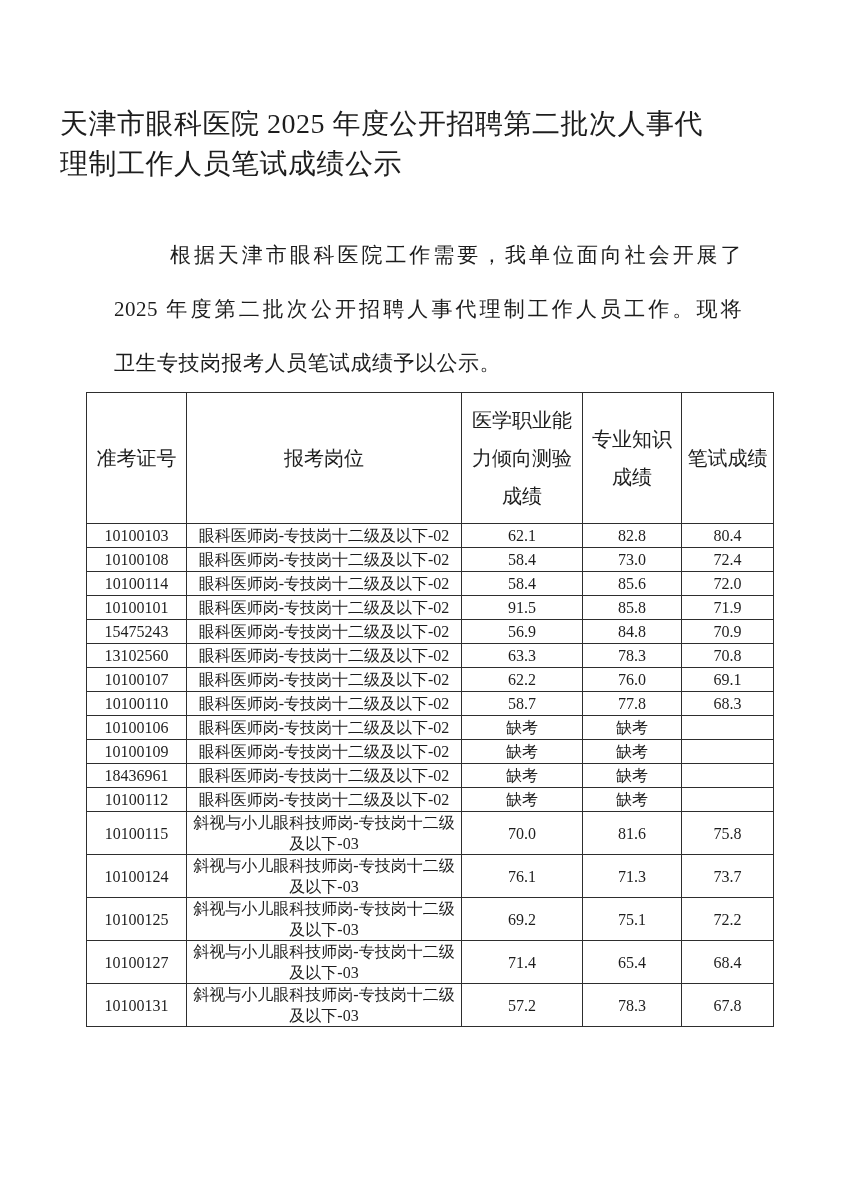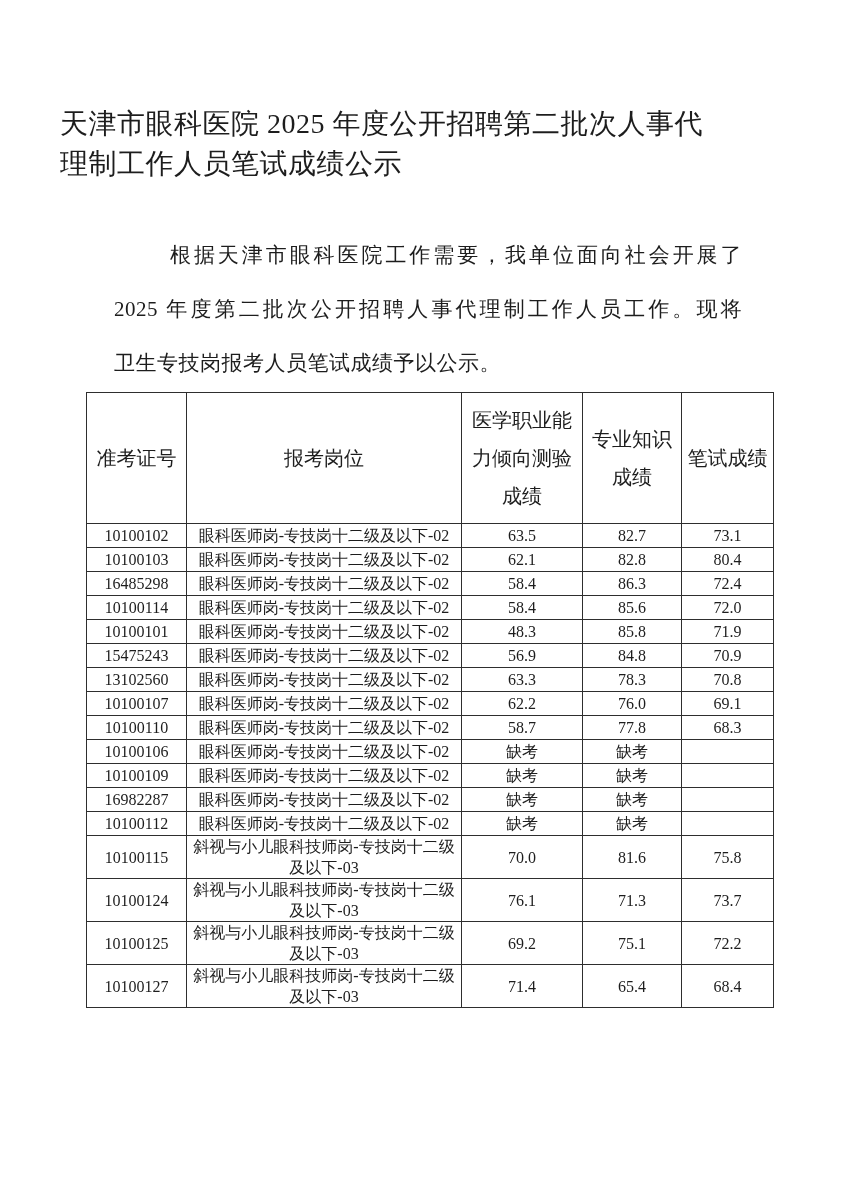--- a/index.html
+++ b/index.html
@@ -110,51 +110,44 @@
         <th>医学职业能
 力倾向测验
 成绩</th>
         <th>专业知识
 成绩</th>
         <th>笔试成绩</th>
       </tr>
     </thead>
     <tbody>
         <tr>
-          <td>10100102</td>
-          <td>眼科医师岗-专技岗十二级及以下-02</td>
-          <td>63.5</td>
-          <td>82.7</td>
-          <td>73.1</td>
-        </tr>
-        <tr>
           <td>10100103</td>
           <td>眼科医师岗-专技岗十二级及以下-02</td>
           <td>62.1</td>
           <td>82.8</td>
           <td>80.4</td>
         </tr>
         <tr>
-          <td>16485298</td>
+          <td>10100108</td>
           <td>眼科医师岗-专技岗十二级及以下-02</td>
           <td>58.4</td>
-          <td>86.3</td>
+          <td>73.0</td>
           <td>72.4</td>
         </tr>
         <tr>
           <td>10100114</td>
           <td>眼科医师岗-专技岗十二级及以下-02</td>
           <td>58.4</td>
           <td>85.6</td>
           <td>72.0</td>
         </tr>
         <tr>
           <td>10100101</td>
           <td>眼科医师岗-专技岗十二级及以下-02</td>
-          <td>48.3</td>
+          <td>91.5</td>
           <td>85.8</td>
           <td>71.9</td>
         </tr>
         <tr>
           <td>15475243</td>
           <td>眼科医师岗-专技岗十二级及以下-02</td>
           <td>56.9</td>
           <td>84.8</td>
           <td>70.9</td>
         </tr>
@@ -187,21 +180,21 @@
           <td></td>
         </tr>
         <tr>
           <td>10100109</td>
           <td>眼科医师岗-专技岗十二级及以下-02</td>
           <td>缺考</td>
           <td>缺考</td>
           <td></td>
         </tr>
         <tr>
-          <td>16982287</td>
+          <td>18436961</td>
           <td>眼科医师岗-专技岗十二级及以下-02</td>
           <td>缺考</td>
           <td>缺考</td>
           <td></td>
         </tr>
         <tr>
           <td>10100112</td>
           <td>眼科医师岗-专技岗十二级及以下-02</td>
           <td>缺考</td>
           <td>缺考</td>
@@ -232,16 +225,24 @@
           <td>72.2</td>
         </tr>
         <tr>
           <td>10100127</td>
           <td>斜视与小儿眼科技师岗-专技岗十二级
 及以下-03</td>
           <td>71.4</td>
           <td>65.4</td>
           <td>68.4</td>
         </tr>
+        <tr>
+          <td>10100131</td>
+          <td>斜视与小儿眼科技师岗-专技岗十二级
+及以下-03</td>
+          <td>57.2</td>
+          <td>78.3</td>
+          <td>67.8</td>
+        </tr>
       </tbody>
   </table>
 
 </div>
 
 </body></html>

